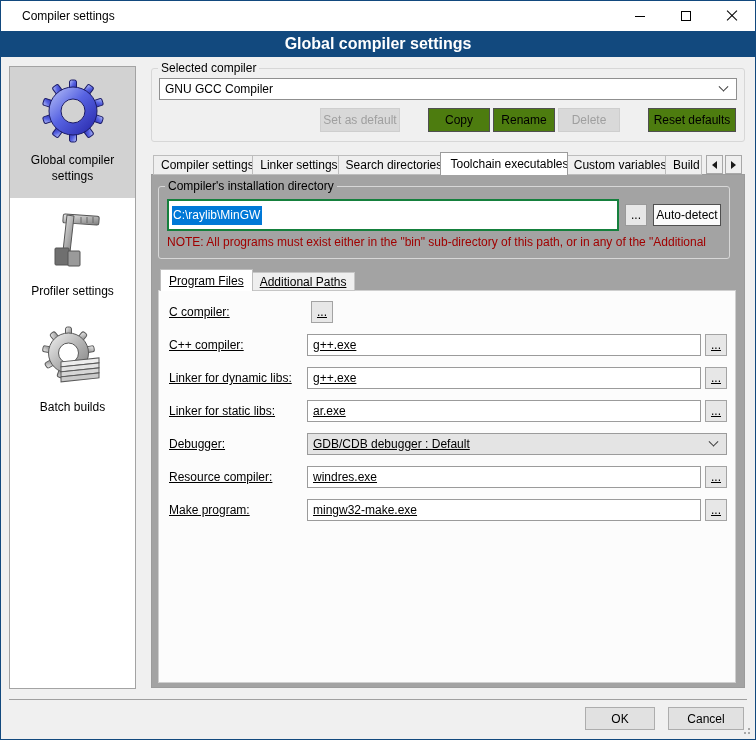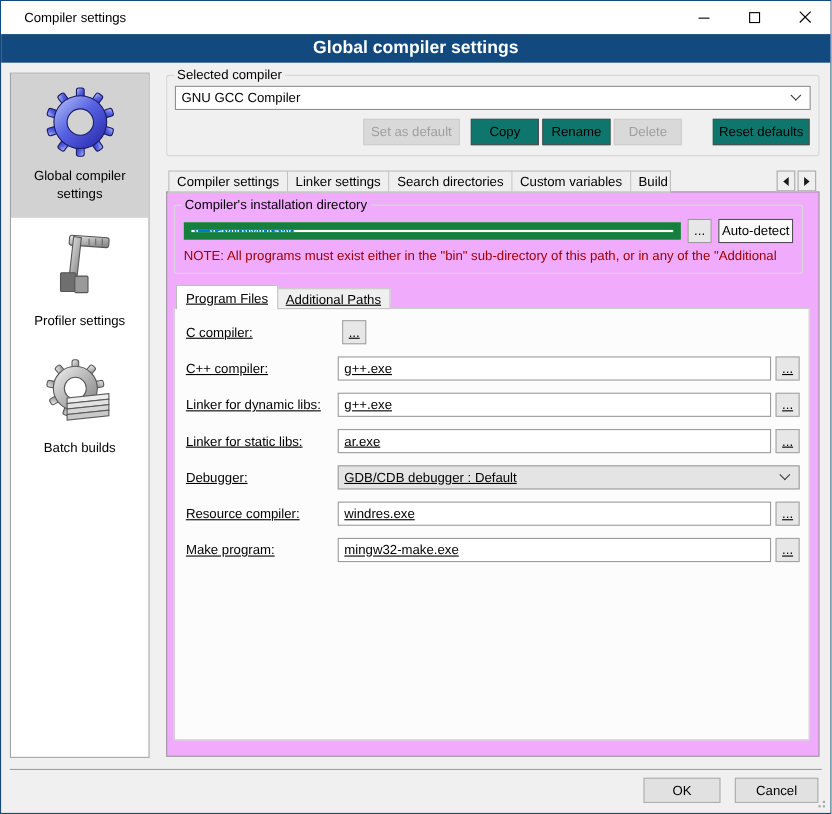--- a/index.html
+++ b/index.html
@@ -38,46 +38,46 @@
   fieldset.group { border:1px solid #d7d7d7; border-radius:3px; }
   fieldset.group > legend { margin-left:6px; padding:0 3px; }
 
   .group-sc { margin-top:2px; }
   .combo { height:22px; background:#fff; border:1px solid #8f8f8f; display:flex; align-items:center; padding-left:5px; }
   .combo .chev { margin-left:auto; margin-right:9px; }
   .chev { width:7px; height:7px; border-right:1px solid #3a3a3a; border-bottom:1px solid #3a3a3a; transform:rotate(45deg) translate(-2px,-2px); }
   .group-sc .combo { margin:3px 7px 0 7px;text-align:center; }
 
   .btnrow { display:flex; justify-content:flex-end; align-items:center; margin:8px 8px 9px 8px; }
-  .btn { height:24px; display:flex; align-items:center; justify-content:center; background:#0f766e; border:1px solid #4f4f4f; white-space:nowrap; }
+  .btn { height:24px; display:flex; align-items:center; justify-content:center; background:#4d7c0f; border:1px solid #4f4f4f; white-space:nowrap; }
   .btn.disabled { background:#d9d9d9; border-color:#cecece; color:#9f9f9f; }
-  .b-setdef { width:88px; margin-right:10px; }
+  .b-setdef { width:80px; margin-right:28px; }
   .b-copy, .b-rename, .b-delete { width:62px; }
   .b-rename { margin:0 3px; }
   .b-delete { margin-right:28px; }
   .b-reset { width:88px; }
 
   
   .notebook { margin-top:10px; }
   .tabs { display:flex; align-items:flex-end; height:23px; padding-left:2px; position:relative; z-index:2; }
   .tab { height:20px; display:flex; align-items:center; padding:0 7px; background:#efefef; border:1px solid #bdbdbd; border-left:none; white-space:nowrap; overflow:hidden; }
   .tab:first-child { border-left:1px solid #bdbdbd; }
   .tab.active { height:23px; background:#fff; border:1px solid #9b9b9b; border-bottom:none; margin:0 -1px; padding:0 9px; z-index:3; }
   .tab-build { width:36px; flex:none; }
   .tab-arrows { margin-left:auto; display:flex; gap:2px; padding:0 3px 1px 4px; }
   .arrow-btn { width:17px; height:19px; background:#efefef; border:1px solid #a8a8a8; display:flex; align-items:center; justify-content:center; }
   .tri-left  { width:0; height:0; border-top:4px solid transparent; border-bottom:4px solid transparent; border-right:5px solid #1a1a1a; }
   .tri-right { width:0; height:0; border-top:4px solid transparent; border-bottom:4px solid transparent; border-left:5px solid #1a1a1a; }
 
-  .page { position:relative; z-index:1; margin-top:-1px; background:#f0abfc; border:1px solid #9b9b9b; height:514px; overflow:hidden; }
+  .page { position:relative; z-index:1; margin-top:-1px; background:#a3a3a3; border:1px solid #9b9b9b; height:514px; overflow:hidden; }
 
   
   .group-dir { margin:4px 14px 0 6px; }
   .dir-row { display:flex; align-items:center; margin:6px 8px 0 8px; }
-  .path-input { width:452px; height:16px; border:7px solid #15803d; background:#fff; display:flex; align-items:center; padding-left:3px; white-space:nowrap; overflow:hidden; }
+  .path-input { width:452px; height:32px; border:2px solid #15803d; background:#fff; display:flex; align-items:center; padding-left:3px; white-space:nowrap; overflow:hidden; }
   .path-input .sel { background:#0078d7; color:#fff; padding:2px 2px 3px 1px; }
   .mini-btn { flex:none; width:22px; height:22px; margin-left:6px; background:#e7e7e7; border:1px solid #9a9a9a; display:flex; align-items:center; justify-content:center; line-height:1; }
   .autodetect { height:22px; width:68px; margin-left:6px; background:#fafafa; border:1px solid #4f4f4f; display:flex; align-items:center; justify-content:center; }
   .note { margin:4px 0 9px 8px; color:#a00000; white-space:nowrap; }
 
   
   .subnotebook { margin:10px 8px 0 6px;text-decoration:underline; }
   .tabs2 { display:flex; align-items:flex-end; height:22px; padding-left:2px; position:relative; z-index:2; }
   .tab2 { height:19px; display:flex; align-items:center; padding:0 8px; background:#efefef; border:1px solid #c6c6c6; border-left:none; white-space:nowrap; }
   .tab2:first-child { border-left:1px solid #c6c6c6; }
@@ -213,20 +213,21 @@
           <div class="btn disabled b-delete">Delete</div>
           <div class="btn b-reset">Reset defaults</div>
         </div>
       </fieldset>
 
       <div class="notebook">
         <div class="tabs">
           <div class="tab">Compiler settings</div>
           <div class="tab">Linker settings</div>
           <div class="tab">Search directories</div>
+          <div class="tab active">Toolchain executables</div>
           <div class="tab">Custom variables</div>
           <div class="tab tab-build">Build</div>
           <div class="tab-arrows">
             <div class="arrow-btn">
                 <span class="tri-left"></span>
               </div>
             <div class="arrow-btn">
                 <span class="tri-right"></span>
               </div>
           </div>

